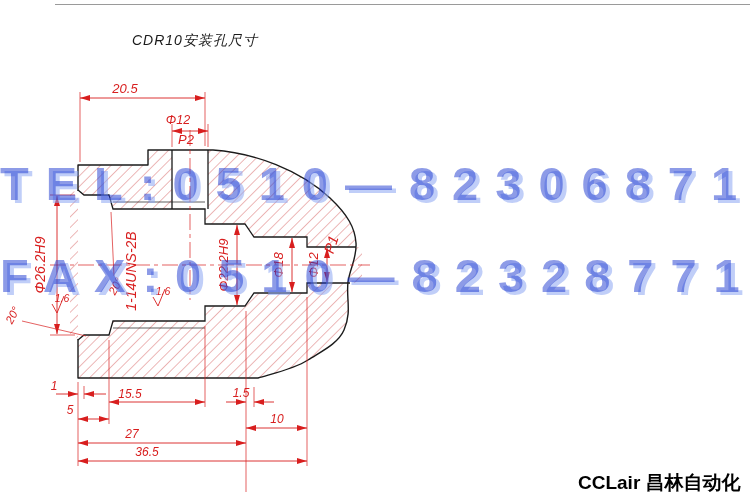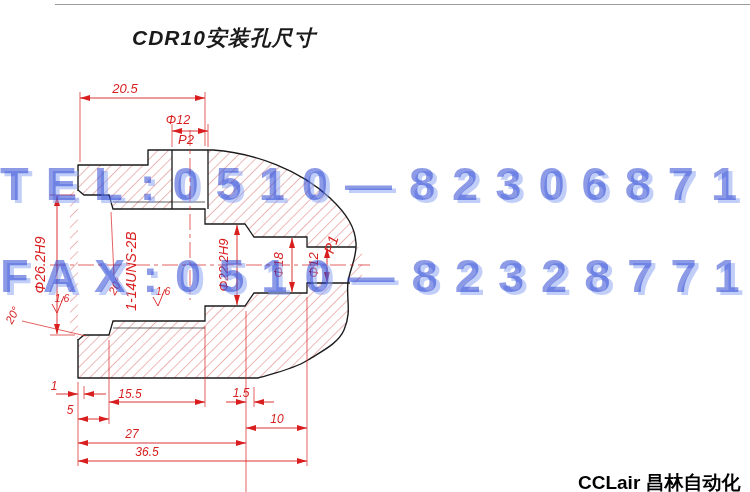--- a/index.html
+++ b/index.html
@@ -11,24 +11,23 @@
   svg text{
     font-family:"Liberation Sans",sans-serif;
     font-style:italic;
     fill:#d81e1e;
   }
   .topline{
     position:absolute;top:4px;left:55px;width:695px;height:0;
     border-top:1px solid #9a9a9a;
   }
   .title{
-    position:absolute;left:132px;top:24px;
-    font-size:21px;font-style:italic;color:#1a1a1a;letter-spacing:1px;
+    position:absolute;left:132px;top:32px;
+    font-size:14px;font-style:italic;color:#1a1a1a;letter-spacing:1px;
     white-space:nowrap;
-    font-weight:bold;
   }
   .watermark{
     position:absolute;left:0;width:770px;white-space:nowrap;
     font-weight:bold;font-size:47px;letter-spacing:17px;
     color:rgba(28,55,208,0.50);
     text-shadow:4px 3px 0 rgba(140,165,242,0.55);
     pointer-events:none;
   }
   .wm1{top:156px;}
   .wm2{top:248px;}

